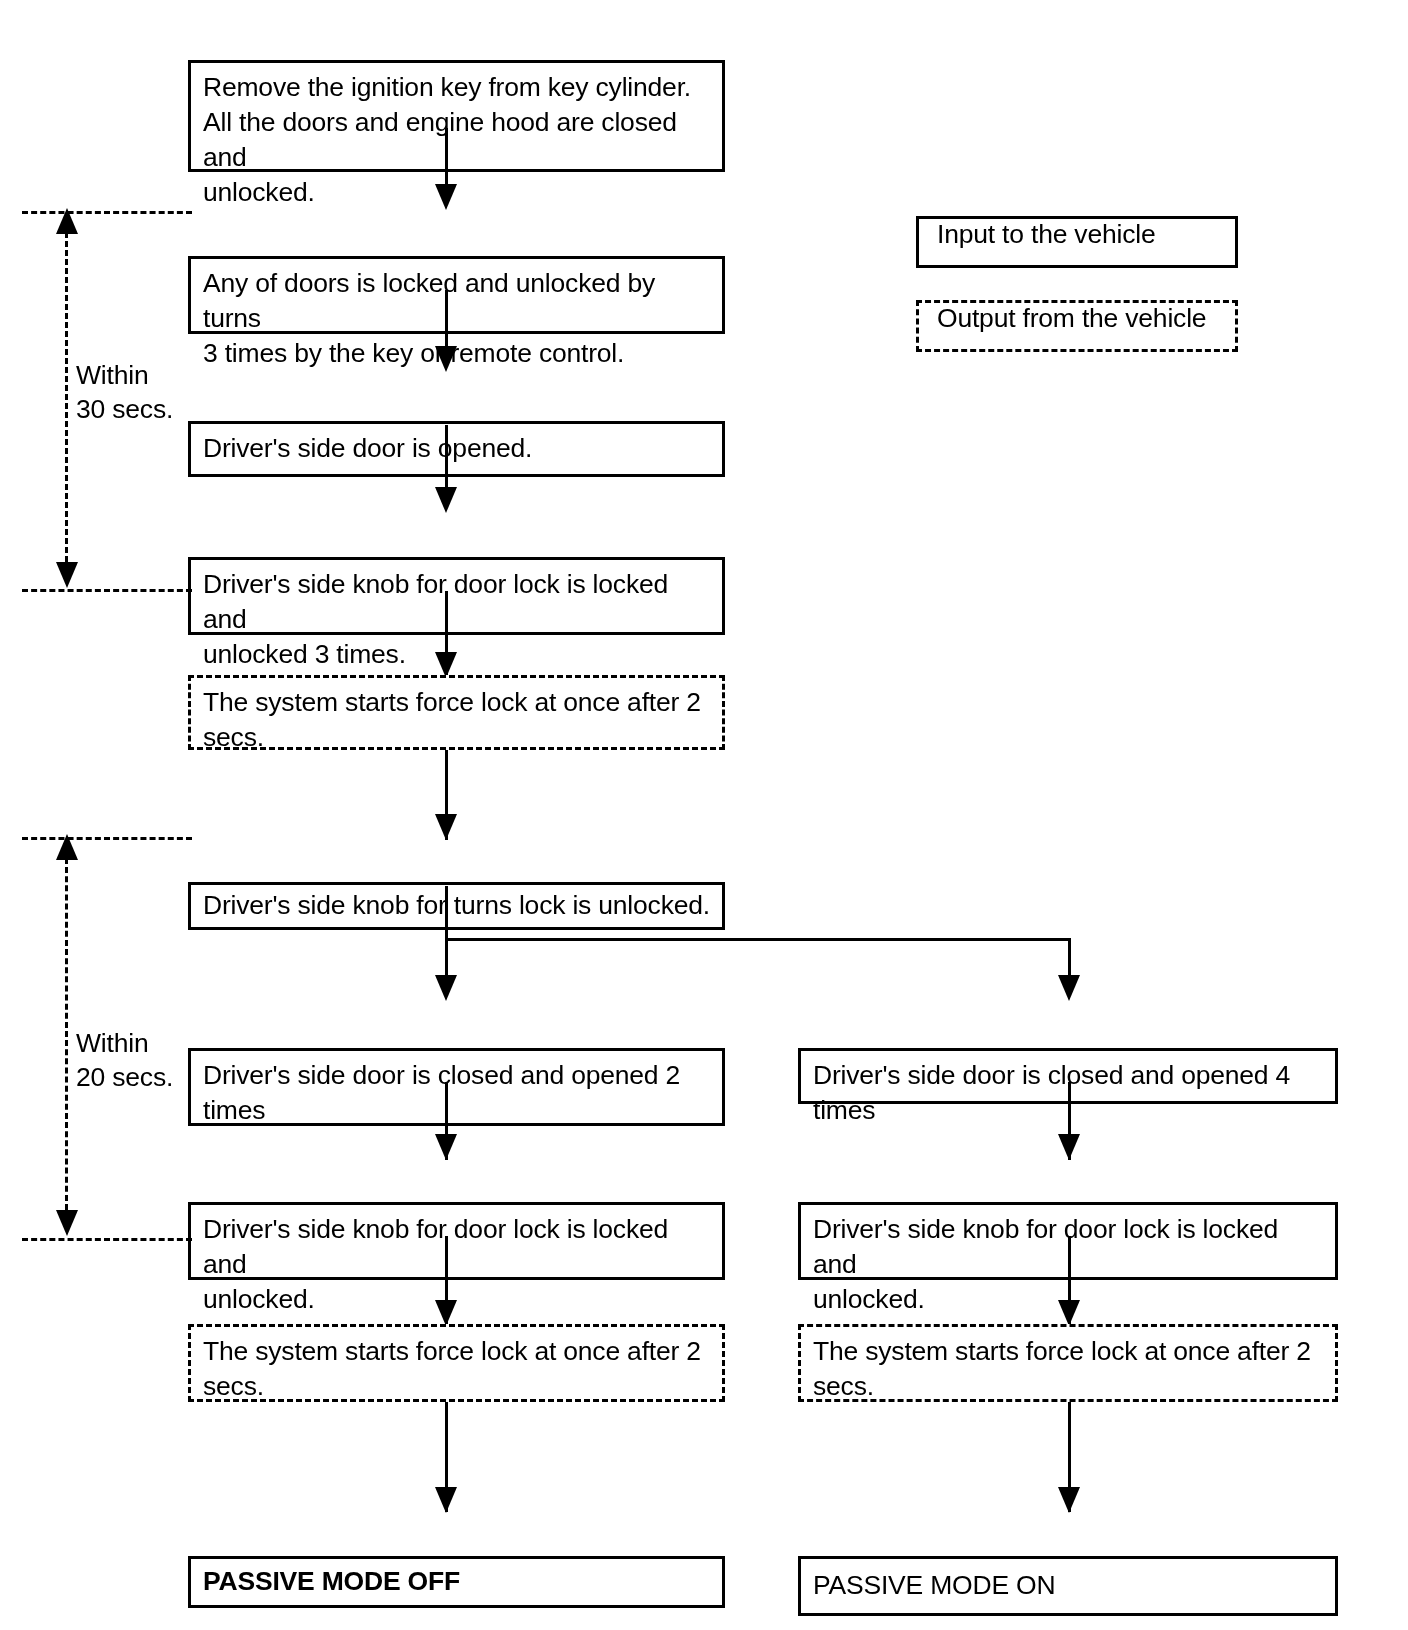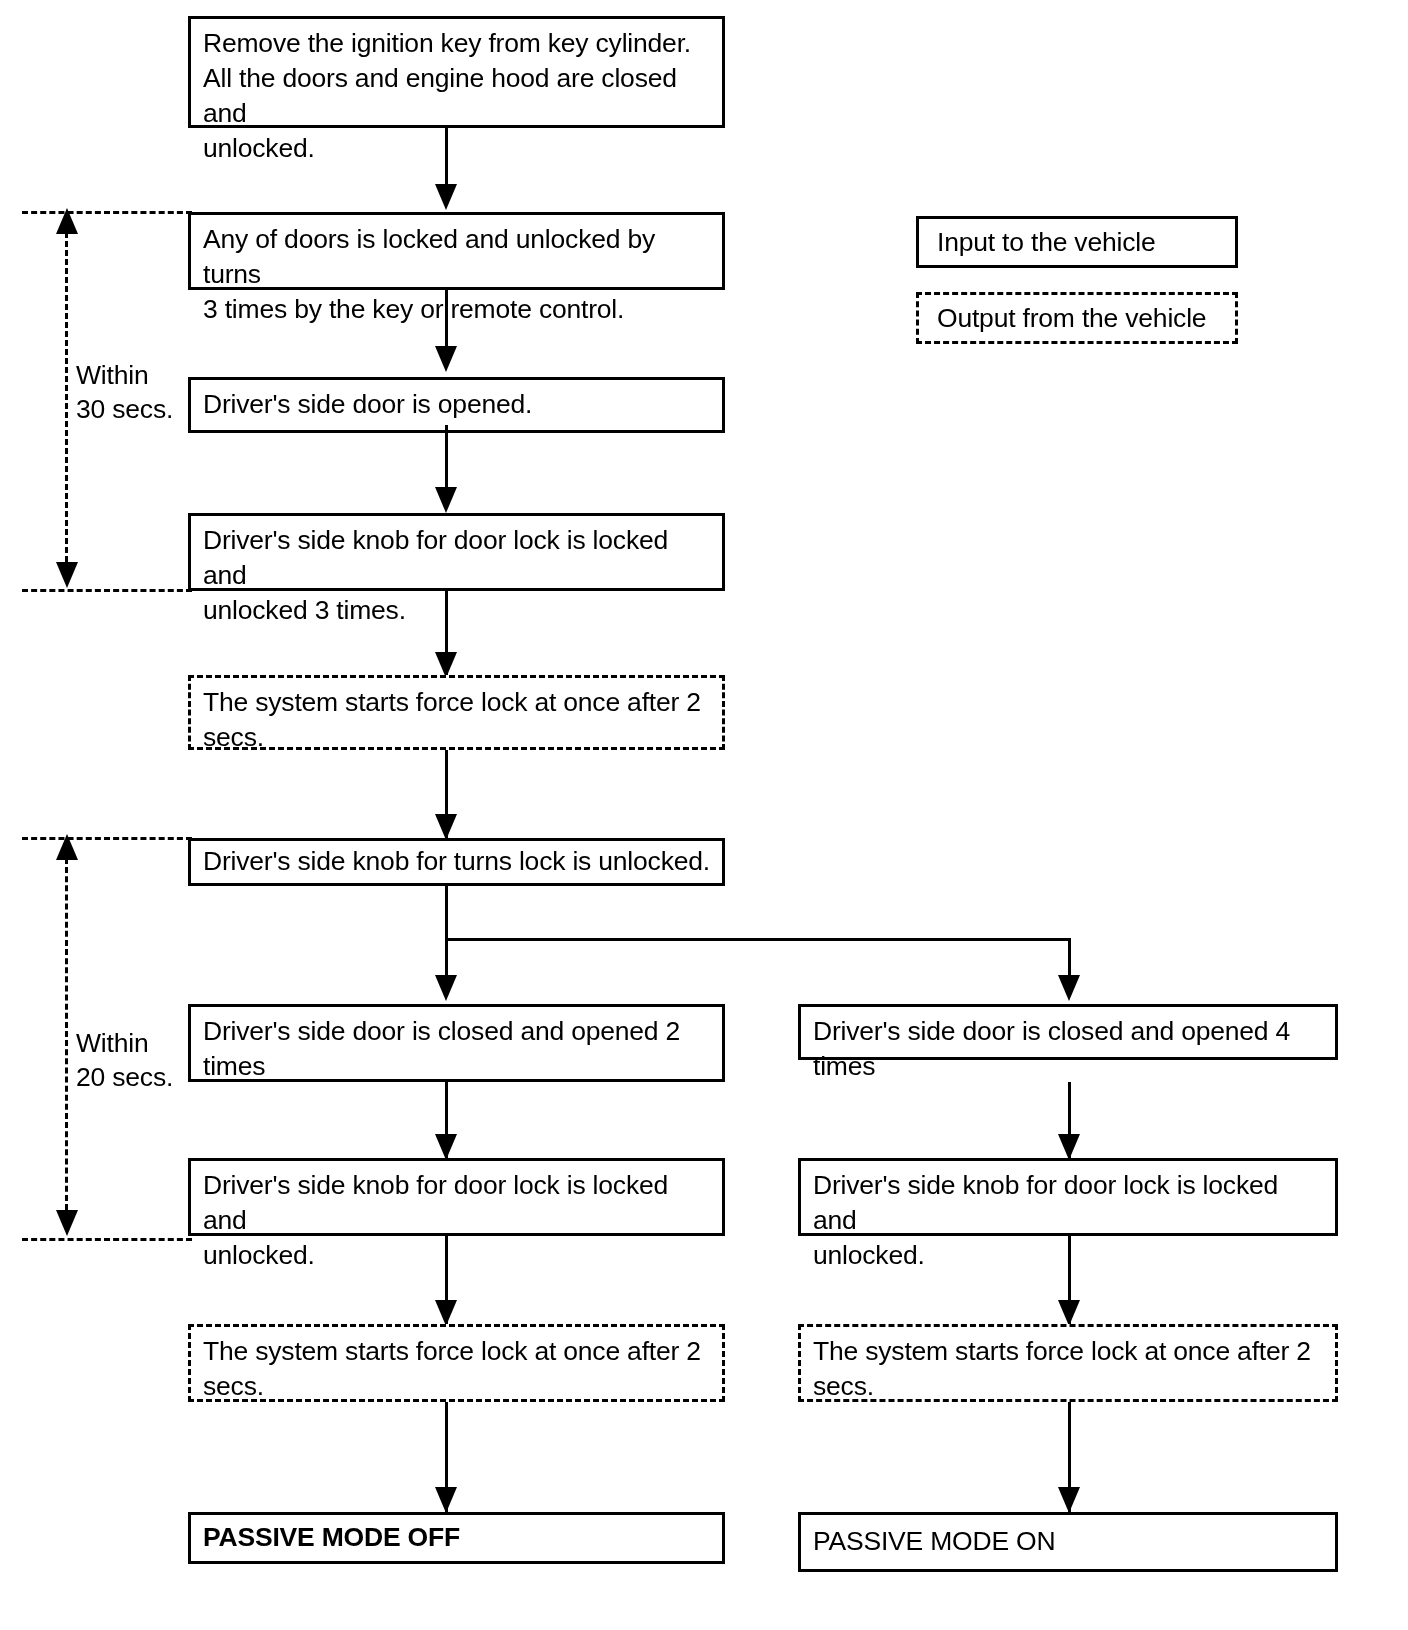--- a/index.html
+++ b/index.html
@@ -22,21 +22,21 @@
   
   .box {
     position: absolute;
     box-sizing: border-box;
     background: #ffffff;
     border: 3px solid #000000;
     display: flex;
     align-items: center;
     padding: 4px 10px 6px 12px;
   }
-  .box.solid  { border-style: solid; }
+  .box.solid  { border-style: solid; margin-top: 44px; }
   .box.dashed { border: 3px dashed #000000; }
 
   .box .txt {
     font-size: 26.5px;
     line-height: 35px;
     letter-spacing: -0.2px;
     white-space: pre-line;
     width: 100%;
   }
   .box .txt.justify {
@@ -44,21 +44,21 @@
     text-align-last: left;
   }
   .box.top-align { align-items: flex-start; padding-top: 7px; }
 
   
   .legend-box {
     position: absolute;
     box-sizing: border-box;
     background: #ffffff;
     display: flex;
-    align-items: center;
+    align-items: flex-start;
     padding-left: 18px;
   }
   .legend-box.solid  { border: 3px solid #000000; }
   .legend-box.dashed { border: 3px dashed #000000; }
   .legend-box .txt {
     font-size: 26.5px;
     line-height: 30px;
     letter-spacing: -0.2px;
   }
 
@@ -113,21 +113,21 @@
 </style>
 </head>
 <body>
 
 <div id="canvas">
 
   <div class="legend-box solid" style="left:916px; top:216px; width:322px; height:52px;">
     <span class="txt">Input to the vehicle</span>
   </div>
 
-  <div class="legend-box dashed" style="left:916px; top:292px; width:322px; height:52px;">
+  <div class="legend-box dashed" style="left:916px; top:300px; width:322px; height:52px;">
     <span class="txt">Output from the vehicle</span>
   </div>
 
   <div class="box solid top-align" style="left:188px; top:16px; width:537px; height:112px;">
     <span class="txt">Remove the ignition key from key cylinder.
 All the doors and engine hood are closed and
 unlocked.</span>
   </div>
 
   <div class="vline" style="left:445px; top:128px; height:62px;"></div>

